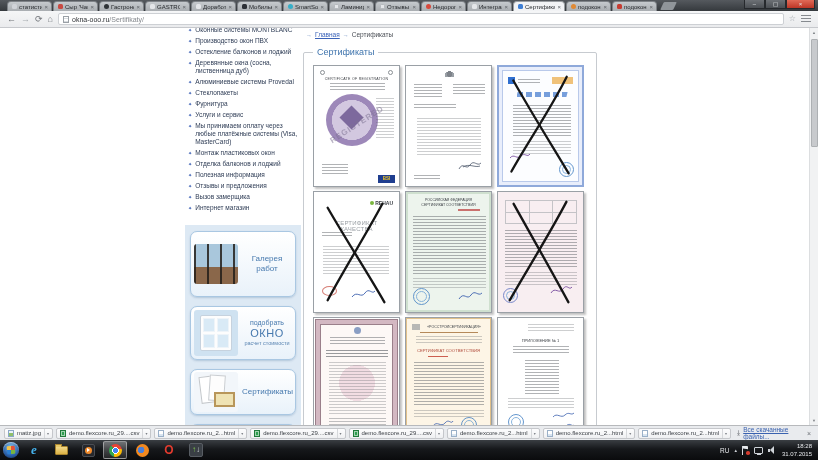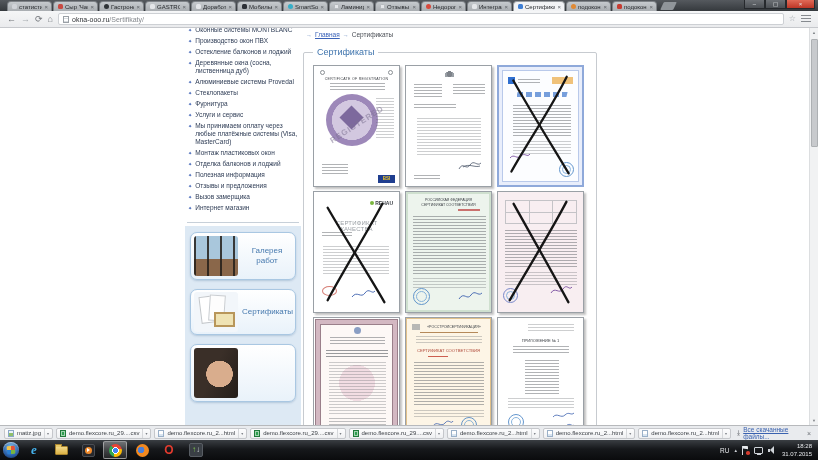--- a/index.html
+++ b/index.html
@@ -325,23 +325,38 @@
             <span class="bullet">✦</span>
             <span class="mtxt">Вызов замерщика</span>
           </div>
         <div class="mi">
             <span class="bullet">✦</span>
             <span class="mtxt">Интернет магазин</span>
           </div>
       </div>
       <div class="sidehr"></div>
       <div class="widgets">
-        <div class="widget" style="height:48px">
+        <div class="widget" style="height:66px">
           <div class="wimg img-gallery"></div>
           <div class="wtext">Галерея работ</div>
+        </div>
+        <div class="widget w-calc" style="height:54px">
+          <div class="wimg img-window" style="height:46px">
+            <div class="winicon">
+                <i></i>
+                <i></i>
+                <i></i>
+                <i></i>
+              </div>
+          </div>
+          <div class="wtext">
+            <div class="l1">подобрать</div>
+            <div class="l2">ОКНО</div>
+            <div class="l3">расчет стоимости</div>
+          </div>
         </div>
         <div class="widget" style="height:46px">
           <div class="wimg img-certs">
             <span class="sheet"></span>
               <span class="sheet2"></span>
               <span class="gold"></span>
           </div>
           <div class="wtext">Сертификаты</div>
         </div>
         <div class="widget" style="height:58px">

